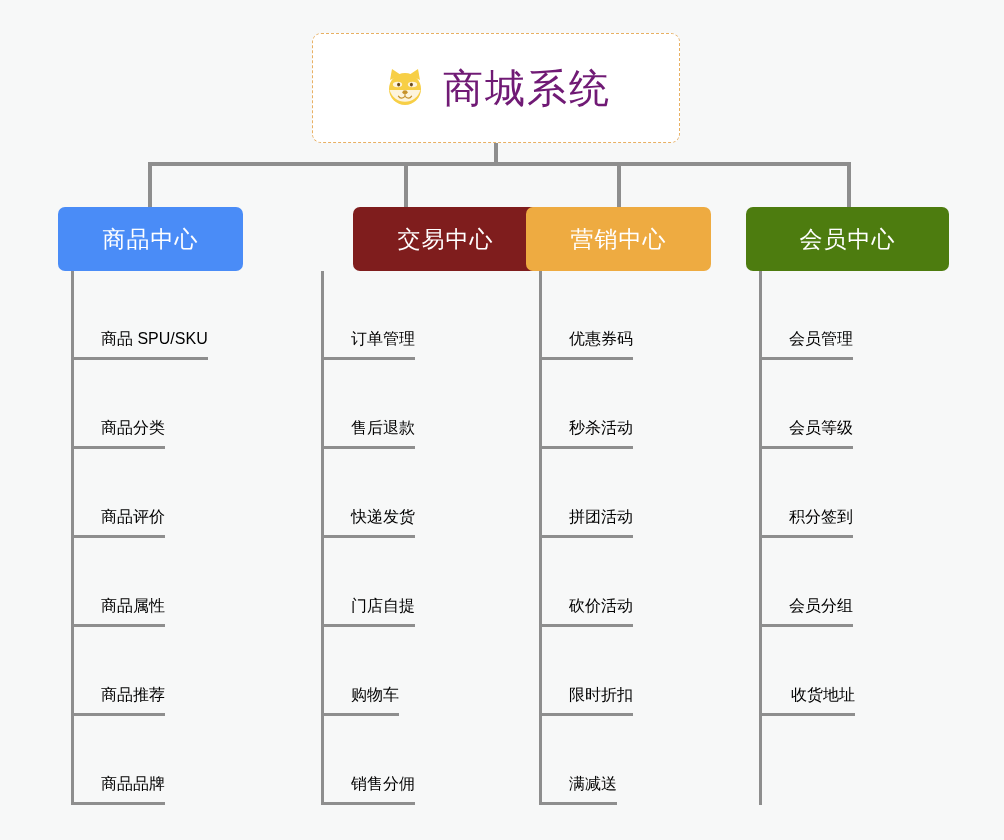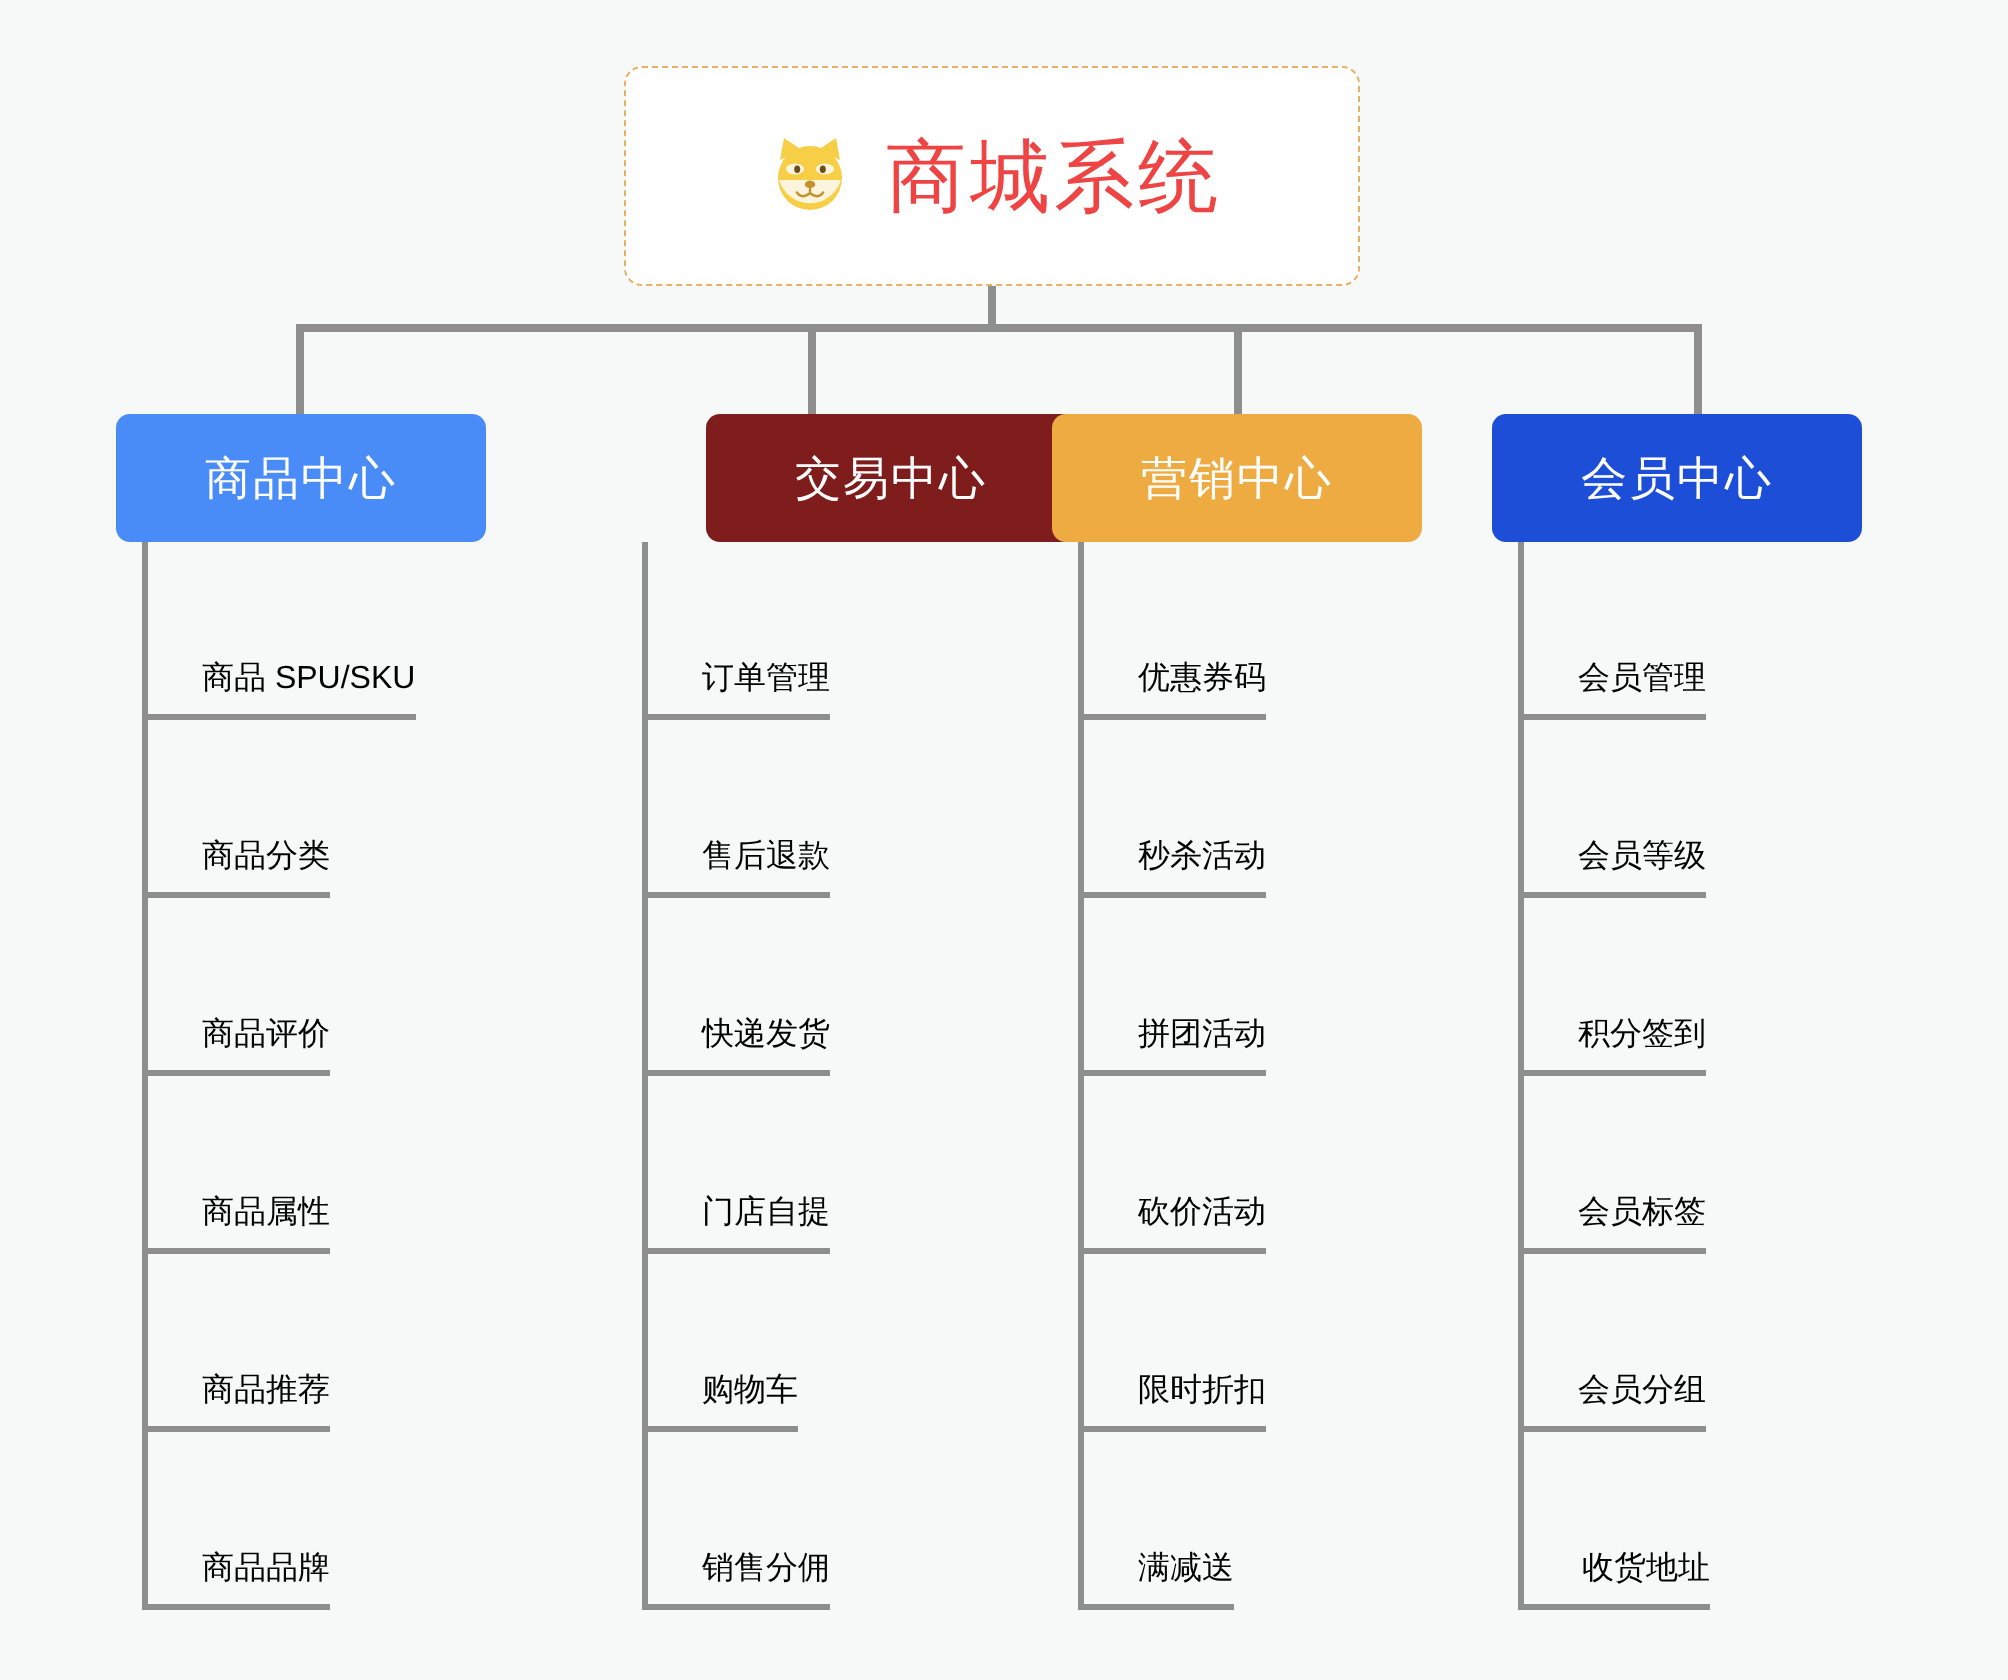--- a/index.html
+++ b/index.html
@@ -114,21 +114,21 @@
         <ellipse cx="16.5" cy="20.5" rx="4.6" ry="2.7" fill="#fdf4dd"></ellipse>
         <ellipse cx="31.5" cy="20.5" rx="4.6" ry="2.7" fill="#fdf4dd"></ellipse>
         <ellipse cx="17.6" cy="20.6" rx="1.5" ry="1.9" fill="#6b4c1d"></ellipse>
         <ellipse cx="30.4" cy="20.6" rx="1.5" ry="1.9" fill="#6b4c1d"></ellipse>
 
         <ellipse cx="24" cy="28.2" rx="2.6" ry="1.9" fill="#c6922c"></ellipse>
 
         <path d="M24 30.4 L24 32.4 M24 32.4 Q20 36 17.4 32.2 M24 32.4 Q28 36 30.6 32.2" stroke="#c6922c" stroke-width="1.2" fill="none" stroke-linecap="round"></path>
       </svg>
     </span>
-    <span class="root-title" style="color: #ef4444; font-family: Liberation Mono, monospace;">商城系统</span>
+    <span class="root-title" style="color: #701a75; font-family: Liberation Mono, monospace;">商城系统</span>
   </div>
 
   <div class="conn conn-stem" style="background: rgb(142, 142, 142);"></div>
   <div class="conn conn-bus" style="background: rgb(142, 142, 142);"></div>
   <div class="conn conn-drop" style="left: 148px; background: rgb(142, 142, 142);"></div>
   <div class="conn conn-drop" style="left: 404px; background: rgb(142, 142, 142);"></div>
   <div class="conn conn-drop" style="left: 617px; background: rgb(142, 142, 142);"></div>
   <div class="conn conn-drop" style="left: 847px; background: rgb(142, 142, 142);"></div>
 
   <div class="column" id="col-0" style="left: 58px; width: 185px;">
@@ -206,38 +206,35 @@
       <div class="leaf">
           <span class="leaf-text" style="border-bottom-color: rgb(142, 142, 142);">限时折扣</span>
         </div>
       <div class="leaf">
           <span class="leaf-text" style="border-bottom-color: rgb(142, 142, 142);">满减送</span>
         </div>
     </div>
   </div>
 
   <div class="column" id="col-3" style="left: 746px; width: 185px;">
-    <div class="cat-box" style="background: #1d4ed8; width: 185px;">
+    <div class="cat-box" style="background: #4d7c0f; width: 203px;">
       <span>会员中心</span>
     </div>
     <div class="leaf-list">
       <div class="trunk" style="background: rgb(142, 142, 142); height: 534px;"></div>
       <div class="leaf">
           <span class="leaf-text" style="border-bottom-color: rgb(142, 142, 142);">会员管理</span>
         </div>
       <div class="leaf">
           <span class="leaf-text" style="border-bottom-color: rgb(142, 142, 142);">会员等级</span>
         </div>
       <div class="leaf">
           <span class="leaf-text" style="border-bottom-color: rgb(142, 142, 142);">积分签到</span>
         </div>
       <div class="leaf">
-          <span class="leaf-text" style="border-bottom-color: rgb(142, 142, 142);">会员标签</span>
-        </div>
-      <div class="leaf">
           <span class="leaf-text" style="border-bottom-color: rgb(142, 142, 142);">会员分组</span>
         </div>
       <div class="leaf">
           <span class="leaf-text" style="border-bottom-color: rgb(142, 142, 142); padding-left: 32px;">收货地址</span>
         </div>
     </div>
   </div>
 
 </div>
 

